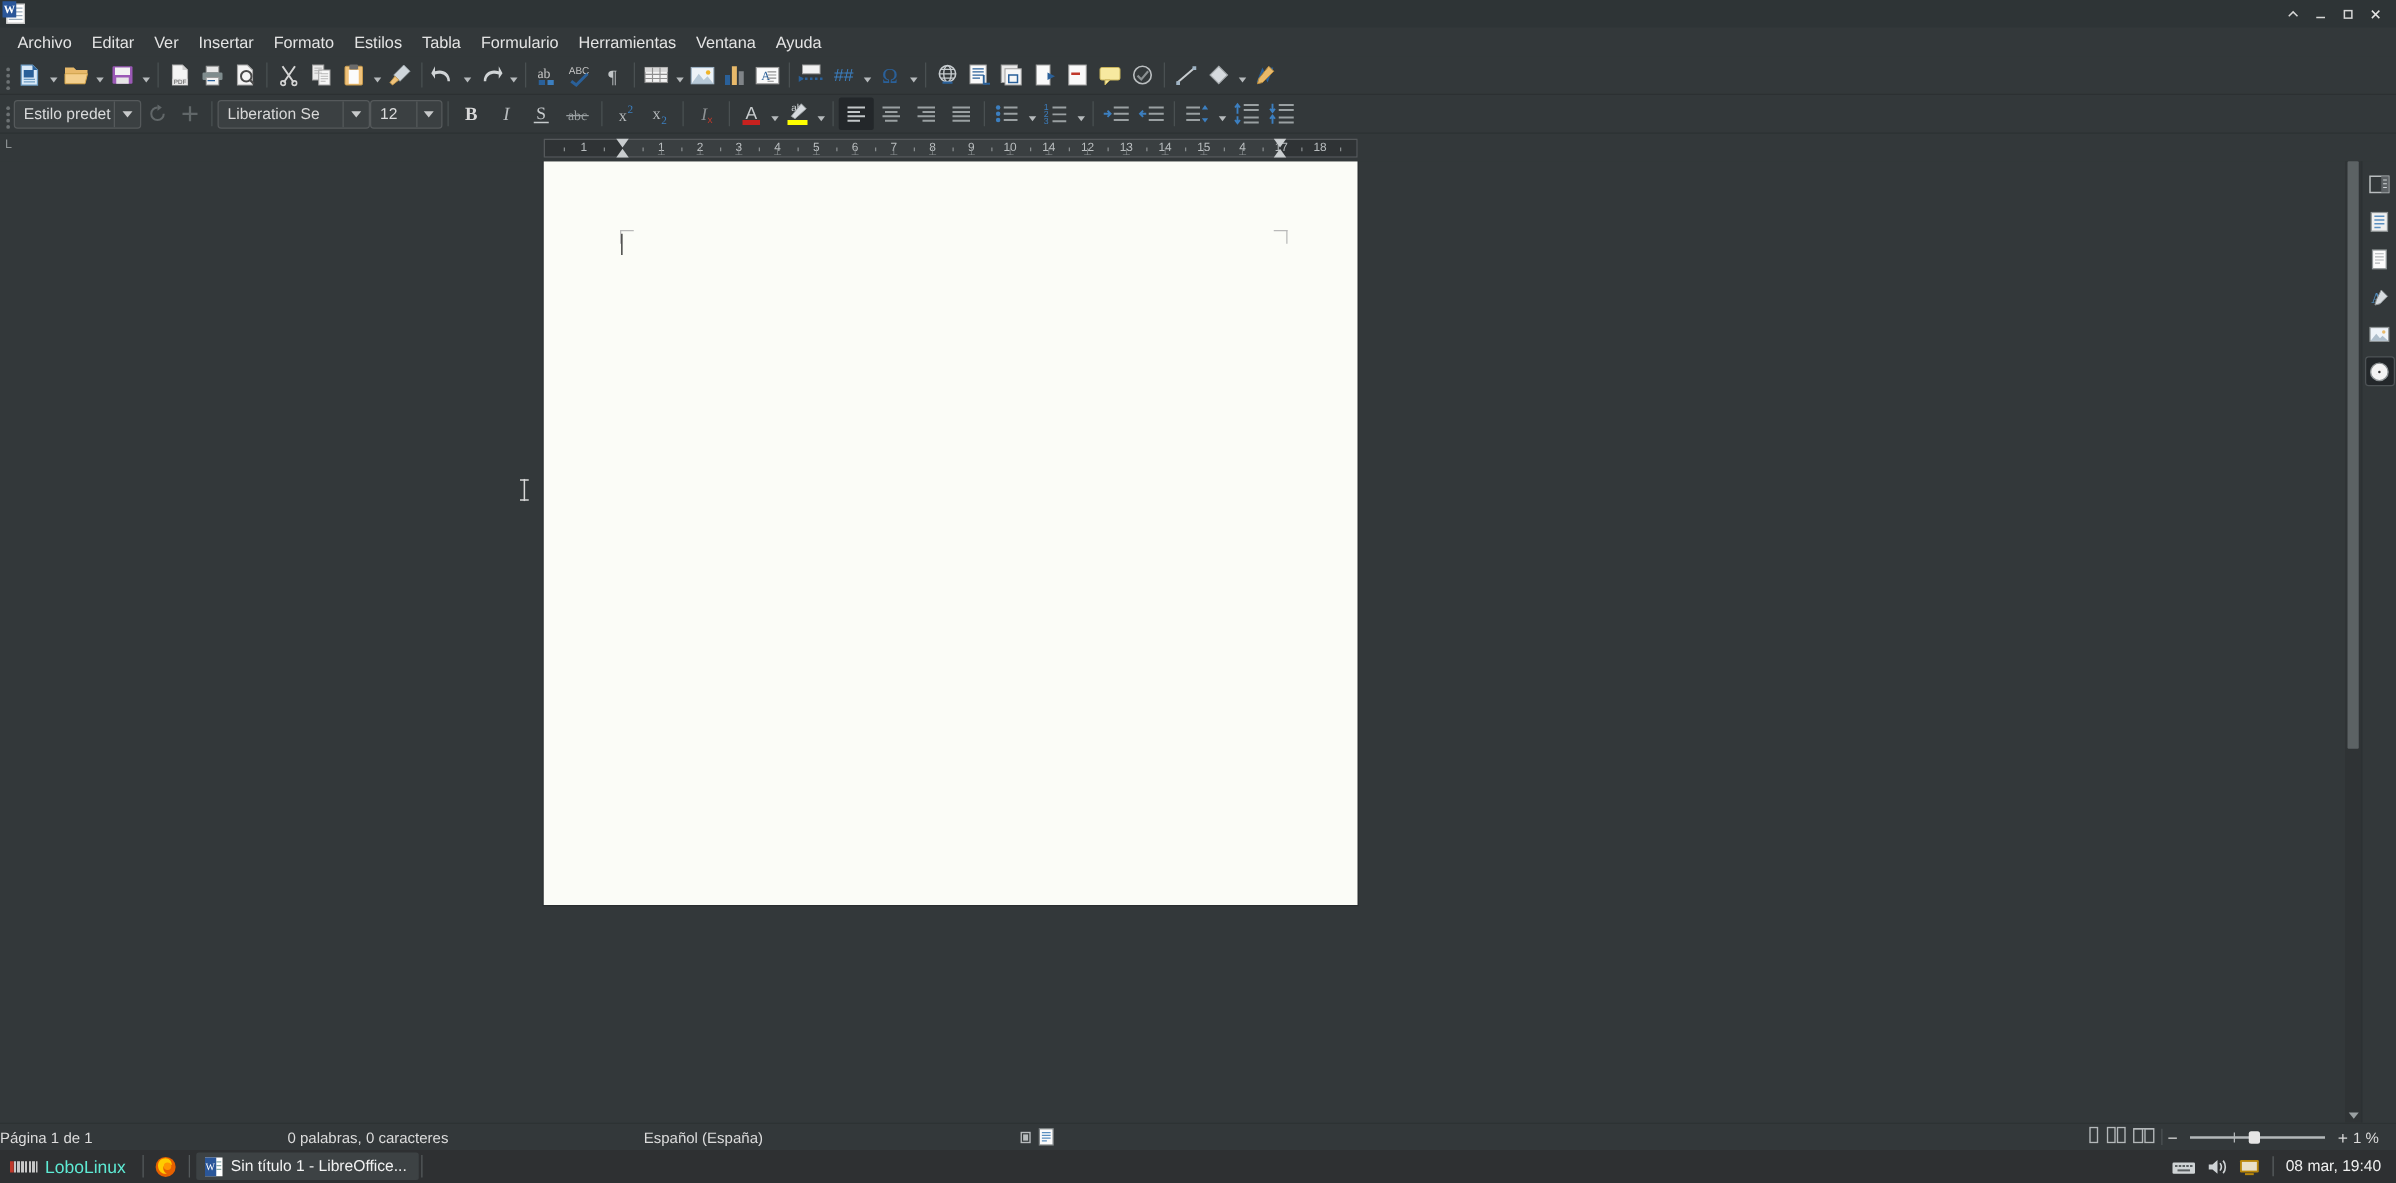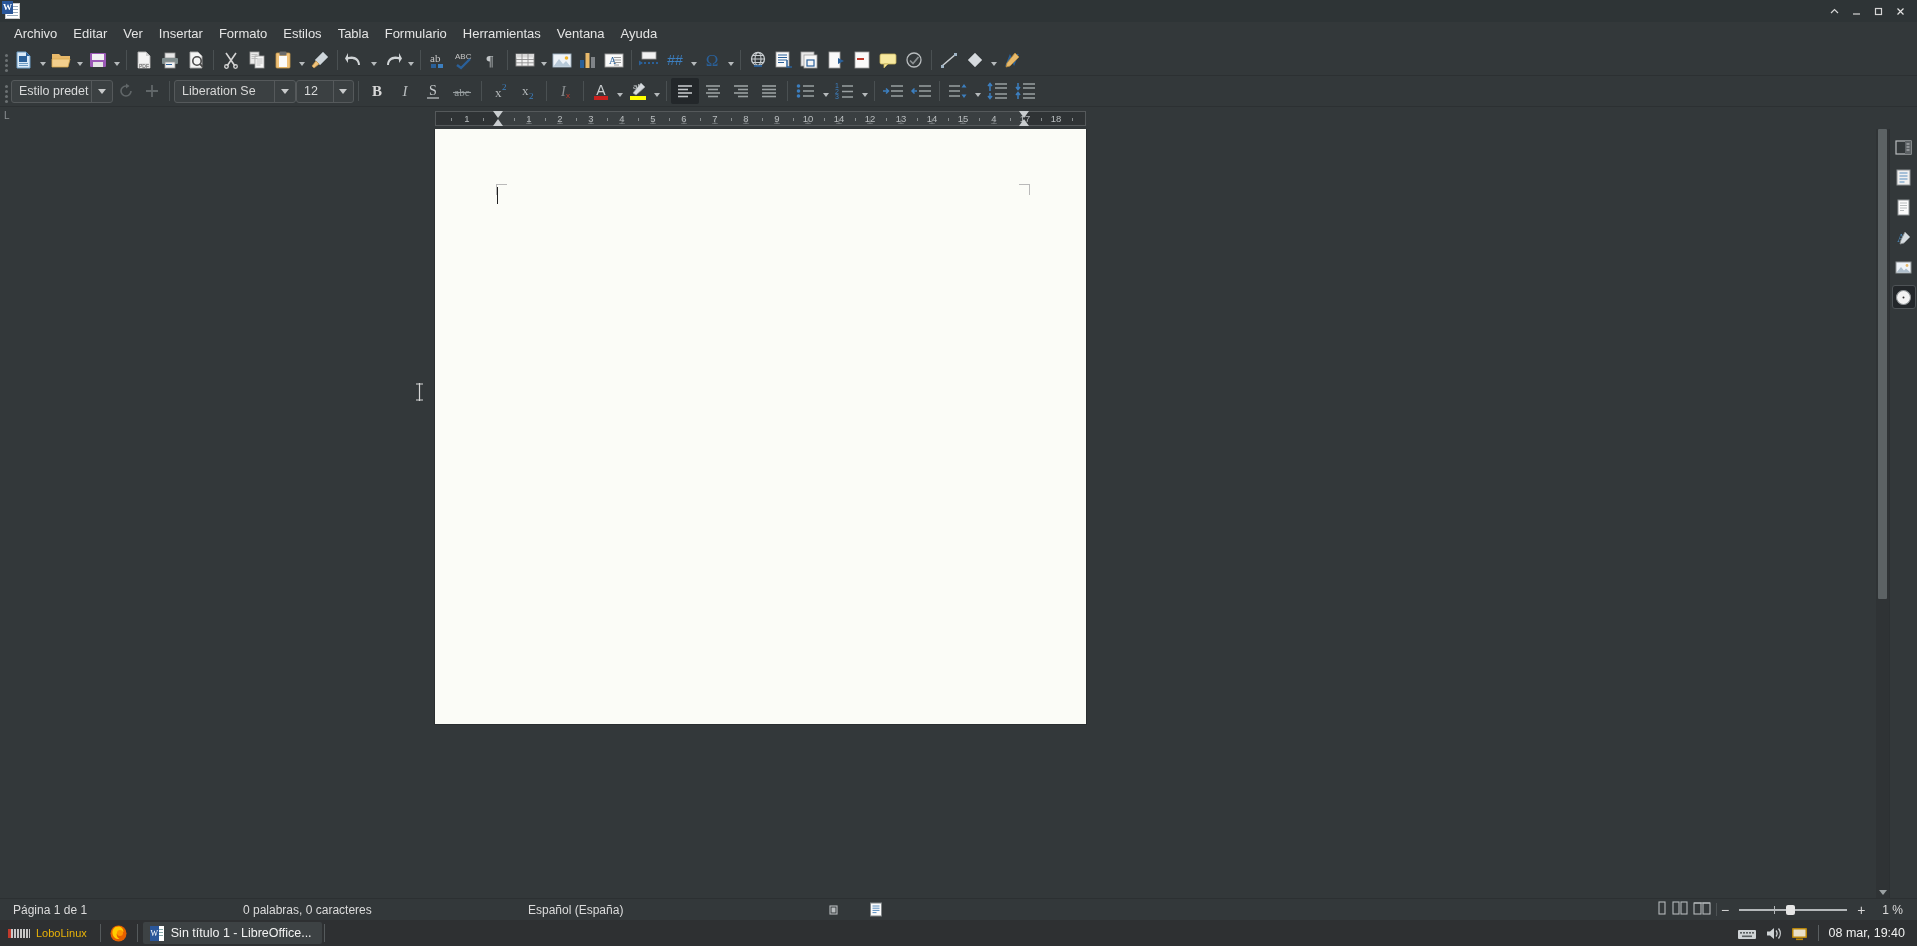--- a/index.html
+++ b/index.html
@@ -145,36 +145,36 @@
     align-items: center; padding-top: 6px; gap: 6px; border-left: 1px solid #2c3032;
   }
   .sb-btn { width: 24px; height: 24px; display: flex; align-items: center; justify-content: center; border-radius: 3px; }
   .sb-btn.sel { background: #23272a; border: 1px solid #4e5356; }
 
   
   .statusbar {
     height: 22px; flex: 0 0 22px; background: #33383a; display: flex; align-items: center;
     color: #dcdcdc; font-size: 12px; border-top: 1px solid #2c3032;
   }
-  .sb-cell { padding: 0 13px; white-space: nowrap; display: flex; align-items: center; height: 22px;}
+  .sb-cell { padding: 0 0; white-space: nowrap; display: flex; align-items: center; height: 22px;}
   .sb-sep { width: 1px; height: 13px; background: #4d5254; }
   .zoomslider { width: 108px; height: 12px; position: relative; margin: 0 6px; }
   .zoomslider .track { position: absolute; top: 5px; left: 0; right: 0; height: 2px; background: #b4b8ba; }
   .zoomslider .mid { position: absolute; top: 2px; left: 35px; width: 1px; height: 8px; background: #b4b8ba; }
   .zoomslider .knob { position: absolute; top: 1px; left: 47px; width: 9px; height: 10px; background: #e6e6e6; border-radius: 2px; }
 
   
   .taskbar {
     height: 26px; flex: 0 0 26px; background: #2e3032; display: flex; align-items: center;
     padding: 0 4px; gap: 0px;
   }
   .tk-logo { display: flex; align-items: center; gap: 6px; padding: 0 8px 0 4px; }
   .tk-logo .mark { width: 22px; height: 9px; background: repeating-linear-gradient(90deg,#c7c7c7 0 2px, #2e3032 2px 3px);
                    border-left: 3px solid #c0392b; }
-  .tk-logo .name { color: #eab308; font-size: 11px; }
+  .tk-logo .name { color: #5eead4; font-size: 14px; }
   .tk-div { width: 1px; height: 18px; background: #555a5c; margin: 0 5px; }
   .tk-app { width: 26px; height: 22px; display: flex; align-items: center; justify-content: center; }
   .tk-task {
     display: flex; align-items: center; gap: 7px; background: #3d4244; height: 22px;
     padding: 0 10px 0 7px; border-radius: 2px; color: #f2f2f2; font-size: 12.5px; white-space: nowrap;
   }
   .tk-task .tile { width: 14px; height: 15px; background: #fff; position: relative; }
   .tk-task .tile .w { position: absolute; left: 0; top: 0; width: 9px; height: 15px; background: #2a5699; color: #fff;
       font-size: 8px; line-height: 15px; text-align: center; font-family: "Liberation Serif", serif; }
   .tk-task .tile::after { content:""; position: absolute; right: 1px; top: 3px; width: 4px; height: 1px;

